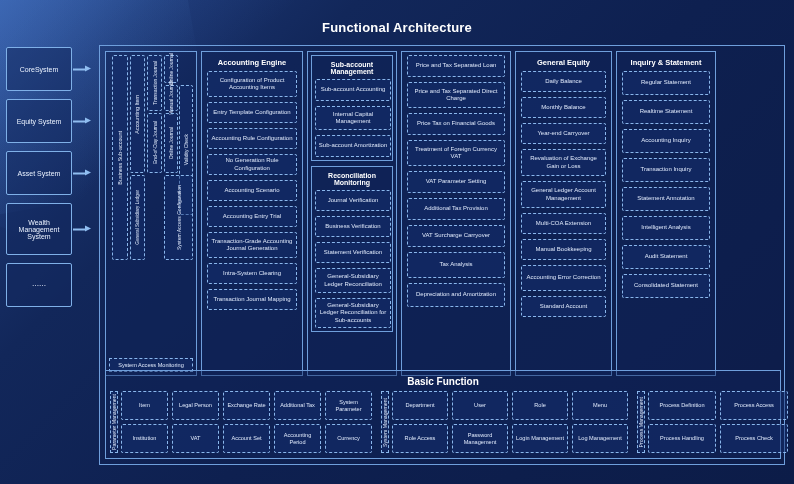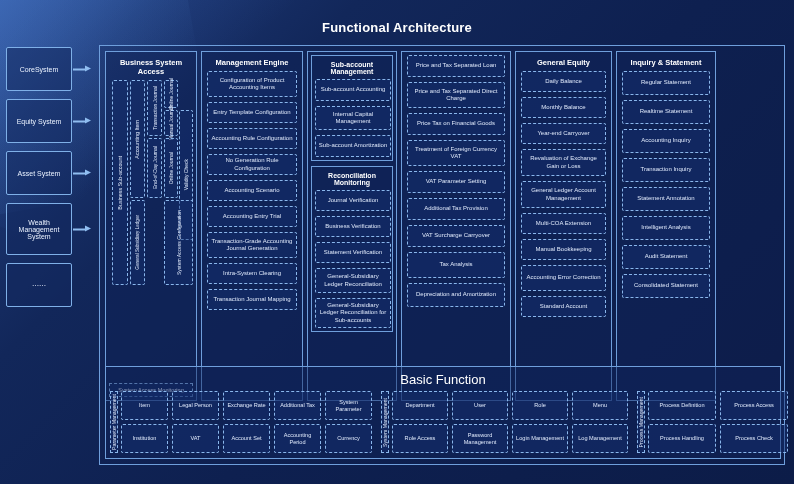--- a/index.html
+++ b/index.html
@@ -216,22 +216,22 @@
     left: 5px;
     bottom: 5px;
     width: 676px;
     box-sizing: border-box;
     border: 1px solid #6f9fdc;
     background: rgba(16,36,88,0.45);
     padding: 3px 4px 5px;
   }
   .basic-head {
     text-align: center;
-    font-size: 13px;
-    font-weight: normal;
+    font-size: 10px;
+    font-weight: bold;
     padding: 2px 0 4px;
   }
   .basic-row {
     display: flex;
     align-items: stretch;
     gap: 3px;
   }
   .vlabel {
     box-sizing: border-box;
     width: 16px;
@@ -311,21 +311,20 @@
     <div class="sysbox" style="height:44px;">
       <span>······</span>
     </div>
   </div>
 
   <div class="frame">
 
     <div class="cols">
 
       <div class="col c-bsa">
-        <div class="col-head">Business System Access</div>
         <div class="bsa-body">
           <div class="vbox" style="left:3px; top:0; width:16px; height:205px;">
             <span class="vtext">Business Sub-account</span>
           </div>
           <div class="vbox" style="left:21px; top:0; width:15px; height:118px;">
             <span class="vtext">Accounting Item</span>
           </div>
           <div class="vbox" style="left:21px; top:120px; width:15px; height:85px;">
             <span class="vtext" style="font-size:4.6px;">General Subsidiary Ledger</span>
           </div>
@@ -348,21 +347,21 @@
             <span class="vtext" style="font-size:5px;">Validity Check</span>
           </div>
           <div class="vbox" style="left:55px; top:120px; width:29px; height:85px;">
             <span class="vtext" style="font-size:5px;">System Access Configuration</span>
           </div>
         </div>
         <div class="bsa-bottom">System Access Monitoring</div>
       </div>
 
       <div class="col c-acc">
-        <div class="col-head">Management Engine</div>
+        <div class="col-head">Accounting Engine</div>
         <div class="card" style="width:90px;height:26px;">Configuration of Product Accounting Items</div>
         <div class="card" style="width:90px;height:21px;">Entry Template Configuration</div>
         <div class="card" style="width:90px;height:21px;">Accounting Rule Configuration</div>
         <div class="card" style="width:90px;height:21px;">No Generation Rule Configuration</div>
         <div class="card" style="width:90px;height:21px;">Accounting Scenario</div>
         <div class="card" style="width:90px;height:21px;">Accounting Entry Trial</div>
         <div class="card" style="width:90px;height:26px;">Transaction-Grade Accounting Journal Generation</div>
         <div class="card" style="width:90px;height:21px;">Intra-System Clearing</div>
         <div class="card" style="width:90px;height:21px;">Transaction Journal Mapping</div>
       </div>

